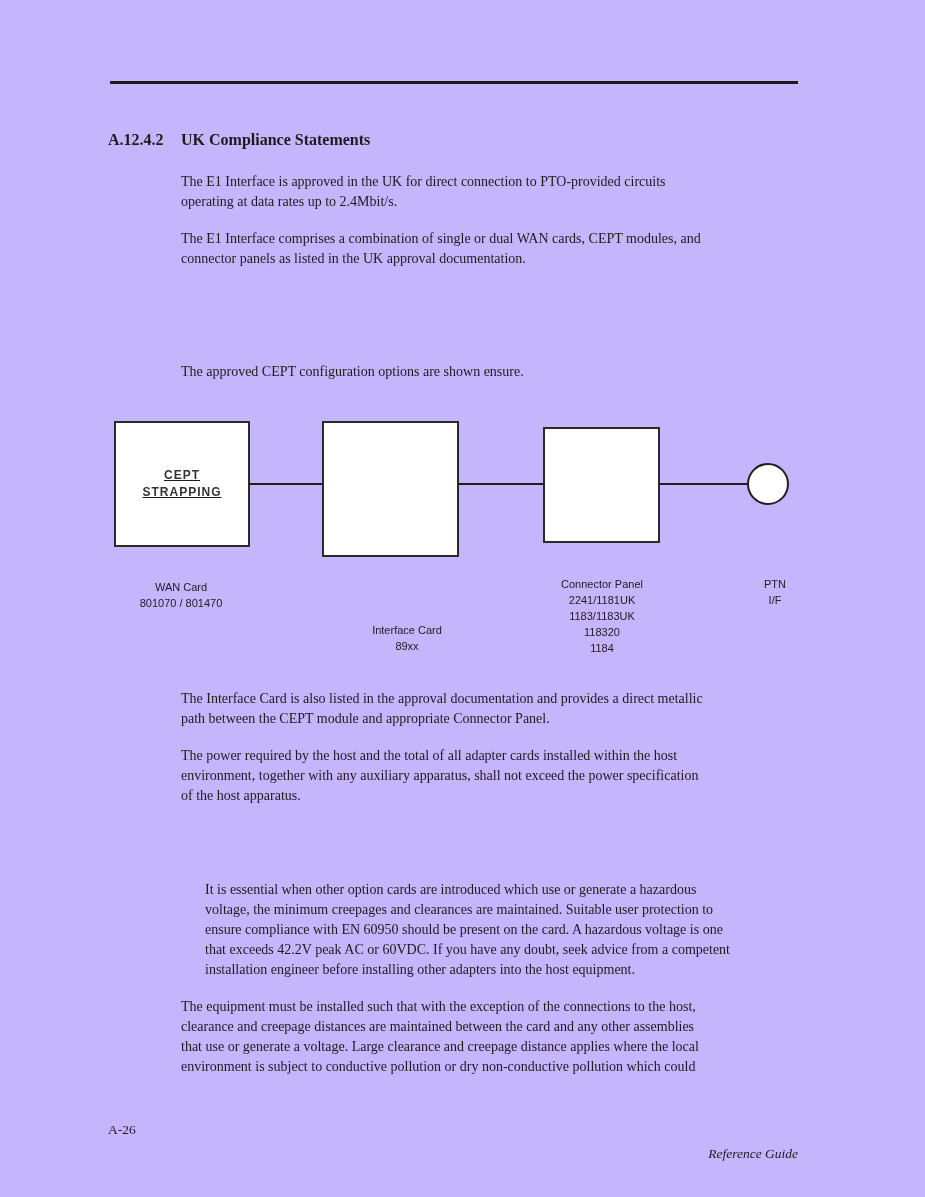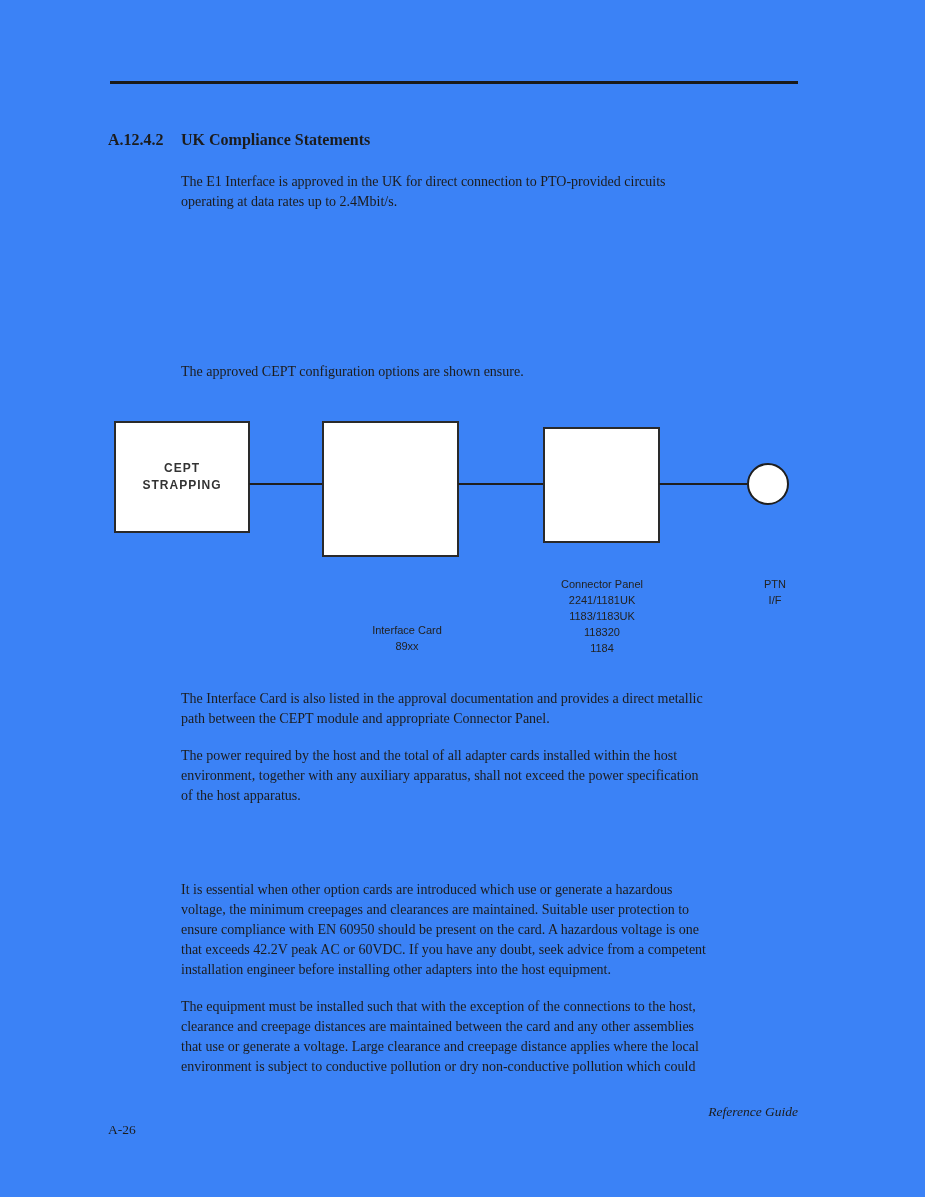--- a/index.html
+++ b/index.html
@@ -1,20 +1,20 @@
 <!DOCTYPE html>
 <html><head>
 <meta charset="utf-8">
 <style>
   html, body { margin: 0; padding: 0; background: #ffffff; }
   .page {
     position: relative;
     width: 925px;
     height: 1197px;
-    background: #3b82f6;
+    background: #c4b5fd;
     font-family: "Liberation Serif", serif;
     color: #1c1c1c;
     overflow: hidden;
   }
   .top-rule {
     position: absolute;
     left: 110px;
     top: 81px;
     width: 688px;
     height: 3px;
@@ -37,40 +37,40 @@
     line-height: 20px;
     white-space: pre-line;
     text-align: left;
   }
   .p1 { top: 172px; }
   .p2 { top: 229px; }
   .p3 { top: 362px; }
   .p4 { top: 689px; }
   .p5 { top: 746px; }
   .p6 { top: 823px; }
-  .p7 { top: 880px; }
+  .p7 { top: 880px; margin-left: 24px; }
   .p8 { top: 997px; }
   .diagram {
     position: absolute;
     left: 0;
     top: 410px;
     width: 925px;
     height: 255px;
     font-family: "Liberation Sans", sans-serif;
   }
   .dbox {
     position: absolute;
     border: 2px solid #2a2a2a;
     background: #ffffff;
     box-sizing: border-box;
     display: flex;
     align-items: center;
     justify-content: center;
   }
-  .box-cept { left: 114px; top: 11px; width: 136px; height: 112px; }
+  .box-cept { left: 114px; top: 11px; width: 136px; height: 126px; text-decoration: underline; }
   .box-interface { left: 322px; top: 11px; width: 137px; height: 136px; }
   .box-connector { left: 543px; top: 17px; width: 117px; height: 116px; }
   .cept-label {
     font-size: 12px;
     font-weight: 700;
     letter-spacing: 1px;
     color: #333;
     text-align: center;
     white-space: pre-line;
     line-height: 17px;
@@ -107,53 +107,59 @@
   .lbl-ptn { left: 740px; top: 166px; width: 70px; }
   .footer-left {
     position: absolute;
     left: 108px;
     top: 1122px;
     font-size: 13.5px;
   }
   .footer-right {
     position: absolute;
     right: 127px;
-    top: 1104px;
+    top: 1146px;
     font-size: 13.5px;
     font-style: italic;
     text-align: right;
   }
 </style>
 </head>
 <body>
 
 <div class="page">
 
   <div class="top-rule"></div>
 
   <div class="heading">
     <span class="num">A.12.4.2</span><span>UK Compliance Statements</span>
   </div>
 
   <div class="para p1">The E1 Interface is approved in the UK for direct connection to PTO-provided circuits
 operating at data rates up to 2.4Mbit/s.</div>
+  <div class="para p2">The E1 Interface comprises a combination of single or dual WAN cards, CEPT modules, and
+connector panels as listed in the UK approval documentation.</div>
   <div class="para p3">The approved CEPT configuration options are shown ensure.</div>
 
   <div class="diagram">
     <div class="dbox box-cept">
       <div class="cept-label">CEPT
 STRAPPING</div>
     </div>
     <div class="dline line1"></div>
     <div class="dbox box-interface"></div>
     <div class="dline line2"></div>
     <div class="dbox box-connector"></div>
     <div class="dline line3"></div>
     <div class="dcircle"></div>
 
+    <div class="dlabel lbl-wan">
+      <div>WAN Card</div>
+      <div>801070 / 801470</div>
+    </div>
     <div class="dlabel lbl-interface">
       <div>Interface Card</div>
       <div>89xx</div>
     </div>
     <div class="dlabel lbl-connector">
       <div>Connector Panel</div>
       <div>2241/1181UK</div>
       <div>1183/1183UK</div>
       <div>118320</div>
       <div>1184</div>

